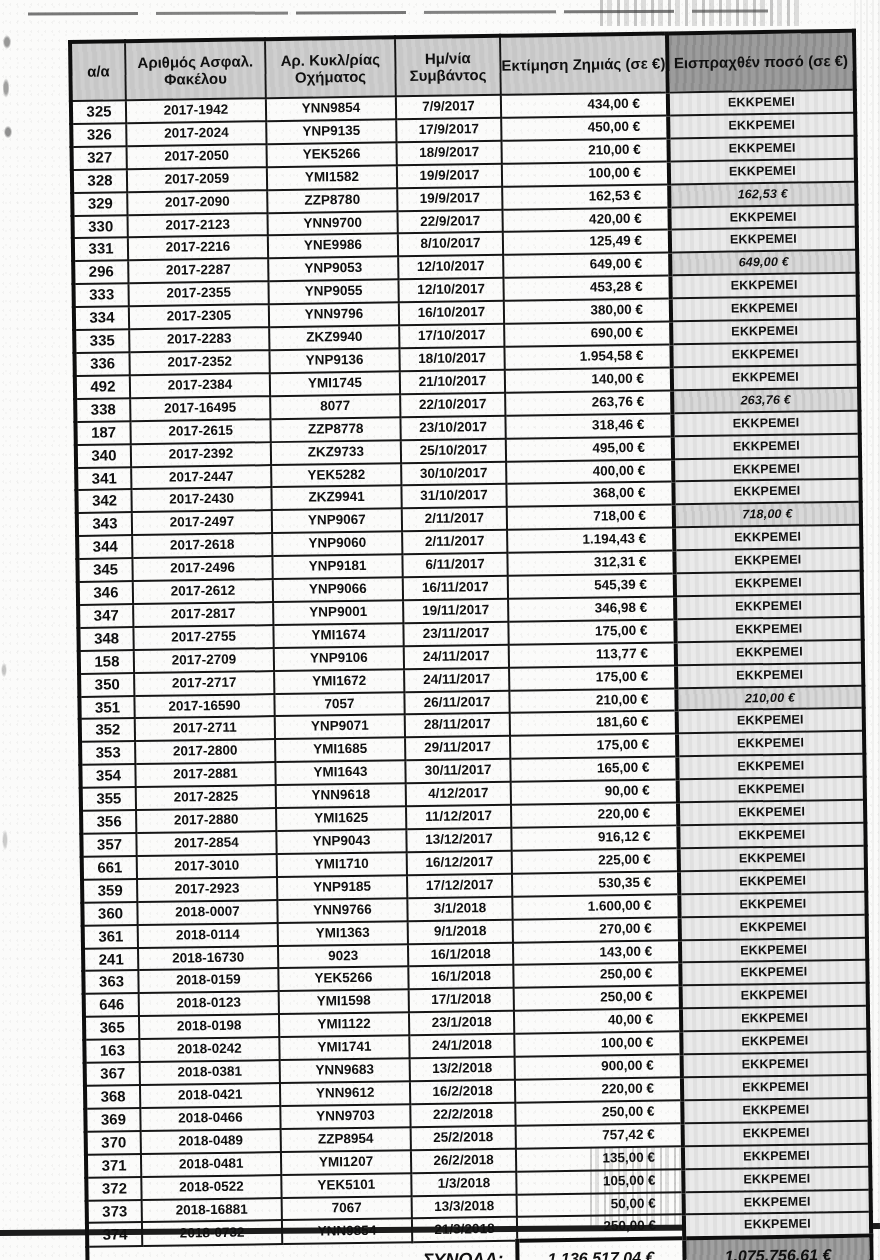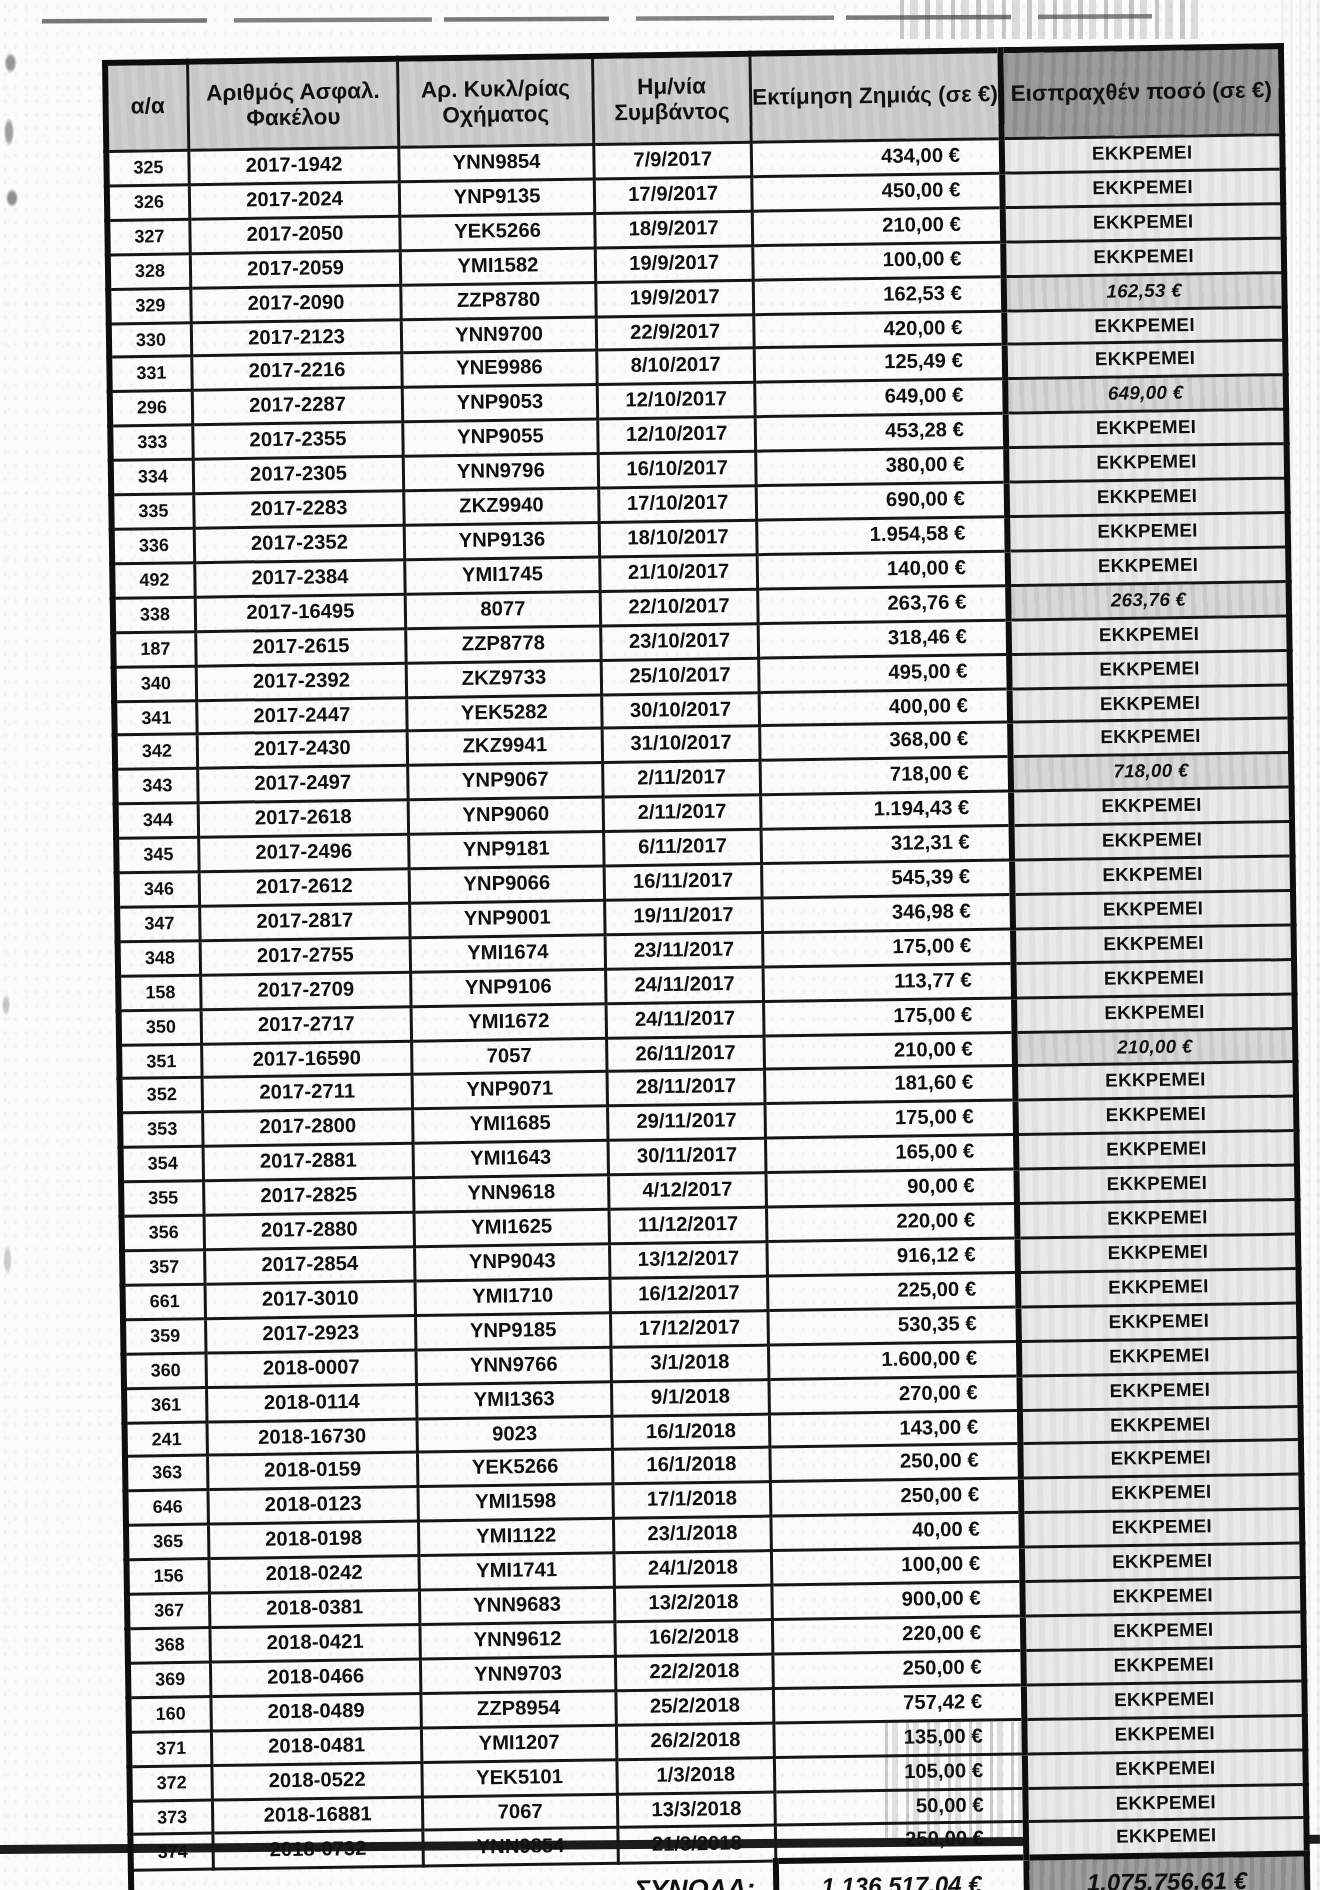--- a/index.html
+++ b/index.html
@@ -69,21 +69,21 @@
     height:56px;font-size:15px;line-height:1.15;white-space:normal;
     background:#c7c7c7;
     background-image:repeating-linear-gradient(87deg,rgba(255,255,255,.14) 0 4px,transparent 4px 9px);
   }
   thead th.col-collected{
     background:#9c9c9c;
     background-image:repeating-linear-gradient(93deg,rgba(0,0,0,.10) 0 3px,transparent 3px 8px);
     border-left:4px solid #0e0e0e;
   }
   tbody td{height:20.9px;font-size:13.5px;line-height:20.9px;}
-  td.cell-no{font-size:12px;}
+  td.cell-no{font-size:15px;}
   td.cell-estimate{text-align:right;padding-right:26px;}
   td.cell-collected{
     font-size:12.5px;letter-spacing:.2px;
     background:#eaeaea;
     background-image:repeating-linear-gradient(91deg,rgba(0,0,0,.045) 0 4px,transparent 4px 9px);
     border-left:4px solid #0e0e0e;
   }
   td.cell-collected.paid{
     font-style:italic;background:#d8d8d8;
     background-image:repeating-linear-gradient(88deg,rgba(0,0,0,.07) 0 3px,transparent 3px 8px);
@@ -454,21 +454,21 @@
   </tr>
         <tr>
     <td class="cell-no">365</td>
     <td class="cell-file">2018-0198</td>
     <td class="cell-plate">YMI1122</td>
     <td class="cell-date">23/1/2018</td>
     <td class="cell-estimate">40,00 €</td>
     <td class="cell-collected">ΕΚΚΡΕΜΕΙ</td>
   </tr>
         <tr>
-    <td class="cell-no">156</td>
+    <td class="cell-no">163</td>
     <td class="cell-file">2018-0242</td>
     <td class="cell-plate">YMI1741</td>
     <td class="cell-date">24/1/2018</td>
     <td class="cell-estimate">100,00 €</td>
     <td class="cell-collected">ΕΚΚΡΕΜΕΙ</td>
   </tr>
         <tr>
     <td class="cell-no">367</td>
     <td class="cell-file">2018-0381</td>
     <td class="cell-plate">YNN9683</td>
@@ -486,21 +486,21 @@
   </tr>
         <tr>
     <td class="cell-no">369</td>
     <td class="cell-file">2018-0466</td>
     <td class="cell-plate">YNN9703</td>
     <td class="cell-date">22/2/2018</td>
     <td class="cell-estimate">250,00 €</td>
     <td class="cell-collected">ΕΚΚΡΕΜΕΙ</td>
   </tr>
         <tr>
-    <td class="cell-no">160</td>
+    <td class="cell-no">370</td>
     <td class="cell-file">2018-0489</td>
     <td class="cell-plate">ZZP8954</td>
     <td class="cell-date">25/2/2018</td>
     <td class="cell-estimate">757,42 €</td>
     <td class="cell-collected">ΕΚΚΡΕΜΕΙ</td>
   </tr>
         <tr>
     <td class="cell-no">371</td>
     <td class="cell-file">2018-0481</td>
     <td class="cell-plate">YMI1207</td>

